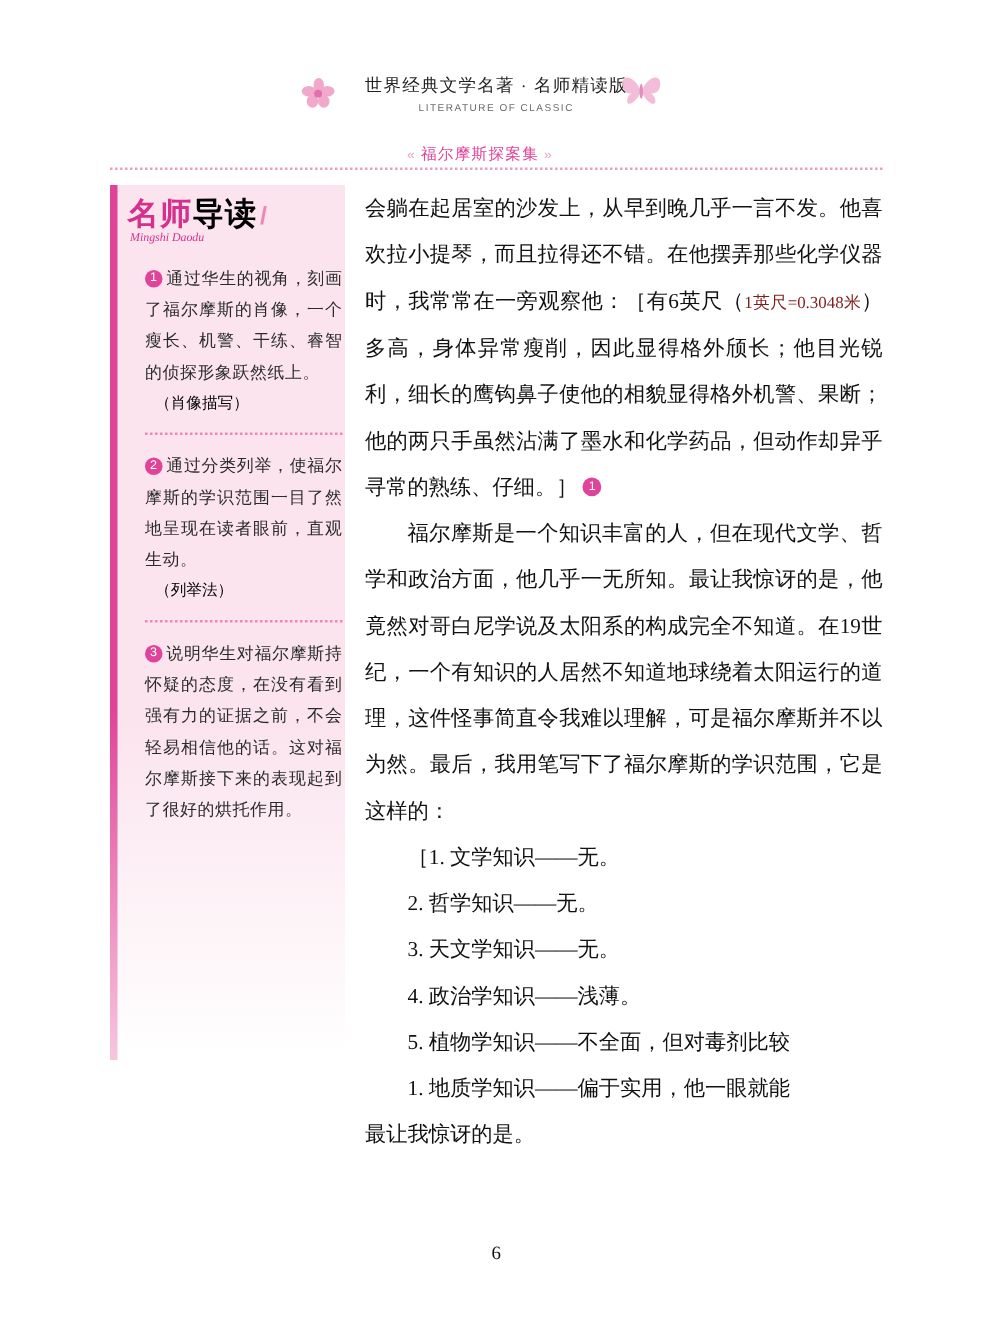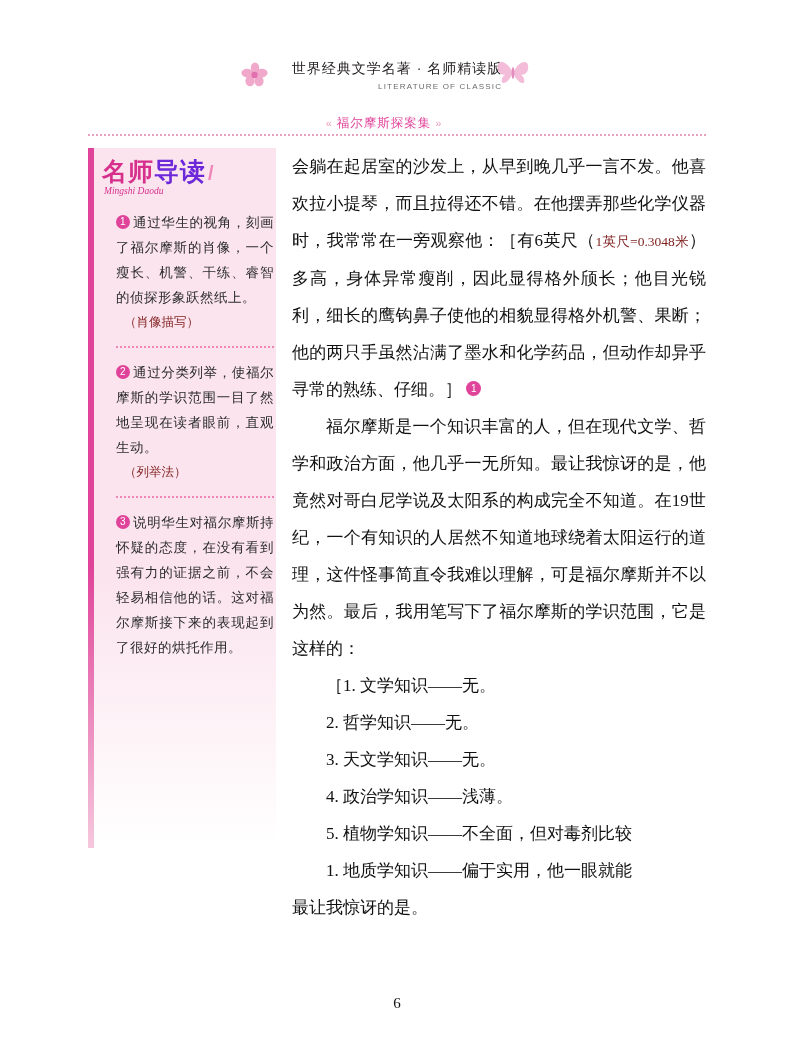--- a/index.html
+++ b/index.html
@@ -30,21 +30,21 @@
     left: 0;
     top: 52px;
     width: 794px;
     height: 58px;
   }
   .header-center {
     position: absolute;
     left: 50%;
     top: 8px;
     transform: translateX(-50%);
-    text-align: right;
+    text-align: center;
     white-space: nowrap;
   }
   .header-title-cn {
     font-family: "Liberation Sans", sans-serif;
     font-size: 14px;
     letter-spacing: 1px;
     color: #231f20;
   }
   .header-title-en {
     font-family: "Liberation Sans", sans-serif;
@@ -132,21 +132,21 @@
   }
   .sidebar-head-cn {
     font-family: "Liberation Sans", sans-serif;
     font-size: 25px;
     font-weight: bold;
     color: #d62f8c;
     letter-spacing: 1px;
     line-height: 30px;
   }
   .sidebar-head-cn .mid {
-    color: #6d28d9;
+    color: #000000;
   }
   .sidebar-head-slash {
     color: #ef86b8;
     font-size: 20px;
     padding: 0 2px;
   }
   .sidebar-head-en {
     font-family: "Liberation Serif", serif;
     font-style: italic;
     font-size: 9.5px;
@@ -178,21 +178,21 @@
     background: #e0449a;
     color: #ffffff;
     font-size: 10px;
     text-align: center;
     vertical-align: 2px;
     margin-right: 3px;
   }
   .note-tag {
     font-family: "Liberation Sans", sans-serif;
     font-size: 12.5px;
-    color: #7f1d1d;
+    color: #000000;
     line-height: 24px;
     padding-left: 8px;
   }
   .note-sep {
     border-top: 2px dotted #ef86b8;
     margin: 12px 0 12px 0;
     height: 0;
   }
 
   

